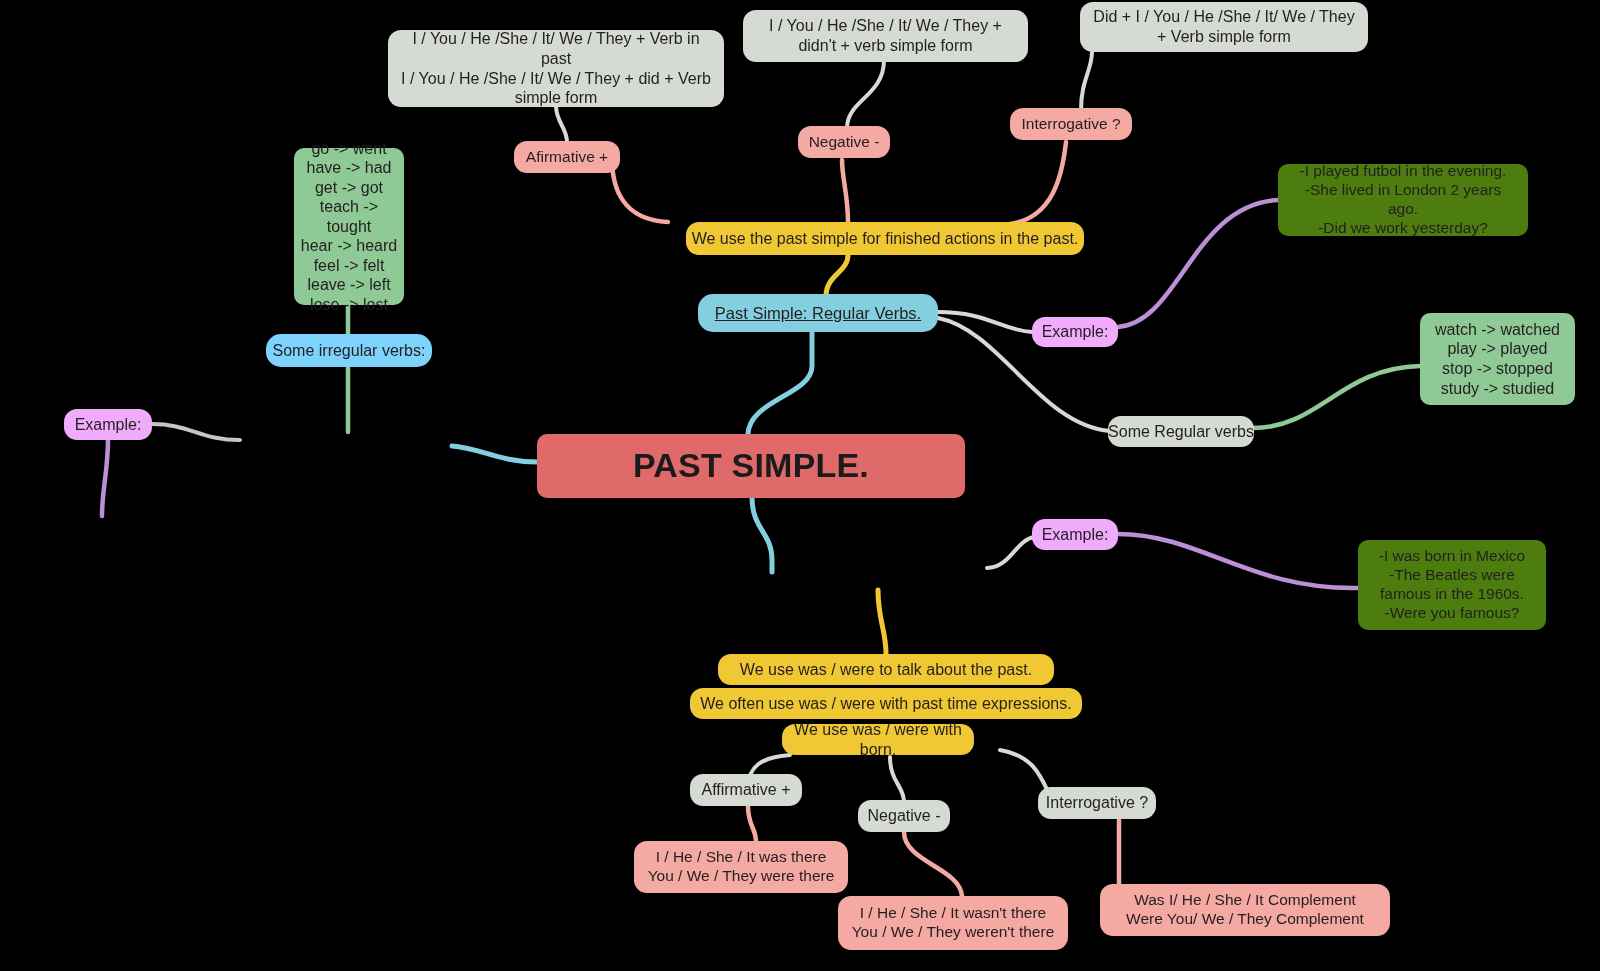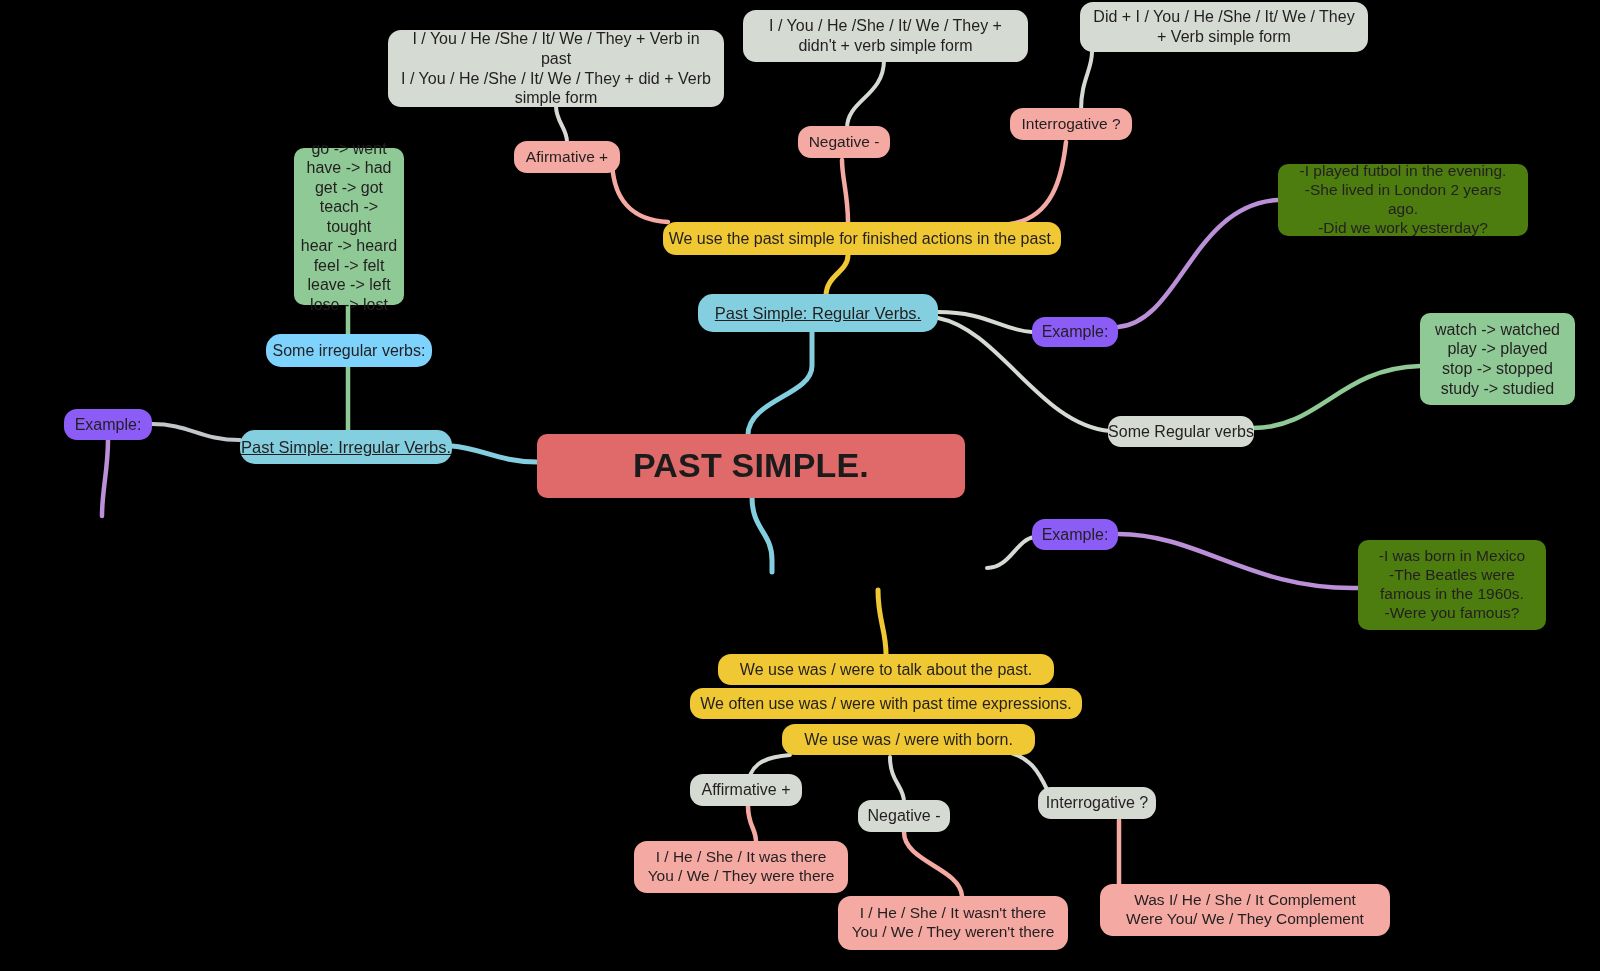--- a/index.html
+++ b/index.html
@@ -26,21 +26,21 @@
   .n-root{
     background:#e06a6a;border-radius:10px;
     font-size:34px;font-weight:bold;letter-spacing:.2px;color:#1b1b1b;
   }
   .n-blue{background:#84cfdf;border-radius:15px;font-size:16.5px;text-decoration:underline;}
   .n-yellow{background:#efc833;border-radius:13px;font-size:16px;}
   .n-pink{background:#f4a9a3;border-radius:13px;font-size:15.5px;}
   .n-green{background:#8fc995;border-radius:10px;font-size:16px;}
   .n-purple{background:#4d7c0f;border-radius:10px;font-size:15.5px;}
   .n-gray{background:#d5dad3;border-radius:13px;font-size:16px;}
-  .n-gray-b{background:#8b5cf6;border-radius:13px;font-size:16px;}
+  .n-gray-b{background:#f0abfc;border-radius:13px;font-size:16px;}
   .n-white{background:#7dd3fc;border-radius:15px;font-size:16px;}
 </style>
 </head>
 <body>
 
 <div id="stage">
 
   <svg class="links" viewBox="0 0 1600 971">
     <g fill="none" stroke-linecap="round">
 
@@ -96,23 +96,22 @@
 
       <path d="M904,832 C904,862 960,868 962,896" stroke="#f4a9a3" stroke-width="4.5"></path>
 
       <path d="M1119,820 C1119,860 1119,868 1119,886" stroke="#f4a9a3" stroke-width="4.5"></path>
     </g>
   </svg>
 
   <div class="node n-root" style="left:537px;top:434px;width:428px;height:64px;">PAST SIMPLE.</div>
 
   <div class="node n-blue" style="left:698px;top:294px;width:240px;height:38px;">Past Simple: Regular Verbs.</div>
-  <div class="node n-blue" style="left:240px;top:430px;width:212px;height:34px;">Past Simple: Irregular Verbs.</div>
 
-  <div class="node n-yellow" style="left:663px;top:222px;width:398px;height:33px;">We use the past simple for finished actions in the past.</div>
+  <div class="node n-yellow" style="left:686px;top:222px;width:398px;height:33px;">We use the past simple for finished actions in the past.</div>
 
   <div class="node n-pink" style="left:514px;top:141px;width:106px;height:32px;">Afirmative +</div>
   <div class="node n-pink" style="left:798px;top:126px;width:92px;height:32px;">Negative -</div>
   <div class="node n-pink" style="left:1010px;top:108px;width:122px;height:32px;">Interrogative ?</div>
 
   <div class="node n-gray" style="left:388px;top:30px;width:336px;height:77px;padding:6px 12px;">I / You / He /She / It/ We / They + Verb in past
 I / You / He /She / It/ We / They + did + Verb simple form</div>
   <div class="node n-gray" style="left:743px;top:10px;width:285px;height:52px;padding:6px 12px;">I / You / He /She / It/ We / They +
 didn't + verb simple form</div>
   <div class="node n-gray" style="left:1080px;top:2px;width:288px;height:50px;padding:6px 12px;">Did + I / You / He /She / It/ We / They
@@ -142,21 +141,21 @@
   <div class="node n-gray-b" style="left:64px;top:409px;width:88px;height:31px;">Example:</div>
 
   <div class="node n-gray-b" style="left:1032px;top:519px;width:86px;height:31px;">Example:</div>
   <div class="node n-purple" style="left:1358px;top:540px;width:188px;height:90px;padding:4px 8px;">-I was born in Mexico
 -The Beatles were
 famous in the 1960s.
 -Were you famous?</div>
 
   <div class="node n-yellow" style="left:718px;top:654px;width:336px;height:31px;">We use was / were to talk about the past.</div>
   <div class="node n-yellow" style="left:690px;top:688px;width:392px;height:31px;">We often use was / were with past time expressions.</div>
-  <div class="node n-yellow" style="left:782px;top:724px;width:253px;height:31px;">We use was / were with born.</div>
+  <div class="node n-yellow" style="left:782px;top:724px;width:192px;height:31px;">We use was / were with born.</div>
 
   <div class="node n-gray" style="left:690px;top:774px;width:112px;height:32px;">Affirmative +</div>
   <div class="node n-gray" style="left:858px;top:800px;width:92px;height:32px;">Negative -</div>
   <div class="node n-gray" style="left:1038px;top:787px;width:118px;height:32px;">Interrogative ?</div>
 
   <div class="node n-pink" style="left:634px;top:841px;width:214px;height:52px;padding:4px 8px;">I / He / She / It was there
 You / We / They were there</div>
   <div class="node n-pink" style="left:838px;top:896px;width:230px;height:54px;padding:4px 8px;">I / He / She / It wasn't there
 You / We / They weren't there</div>
   <div class="node n-pink" style="left:1100px;top:884px;width:290px;height:52px;padding:4px 8px;">Was I/ He / She / It Complement

